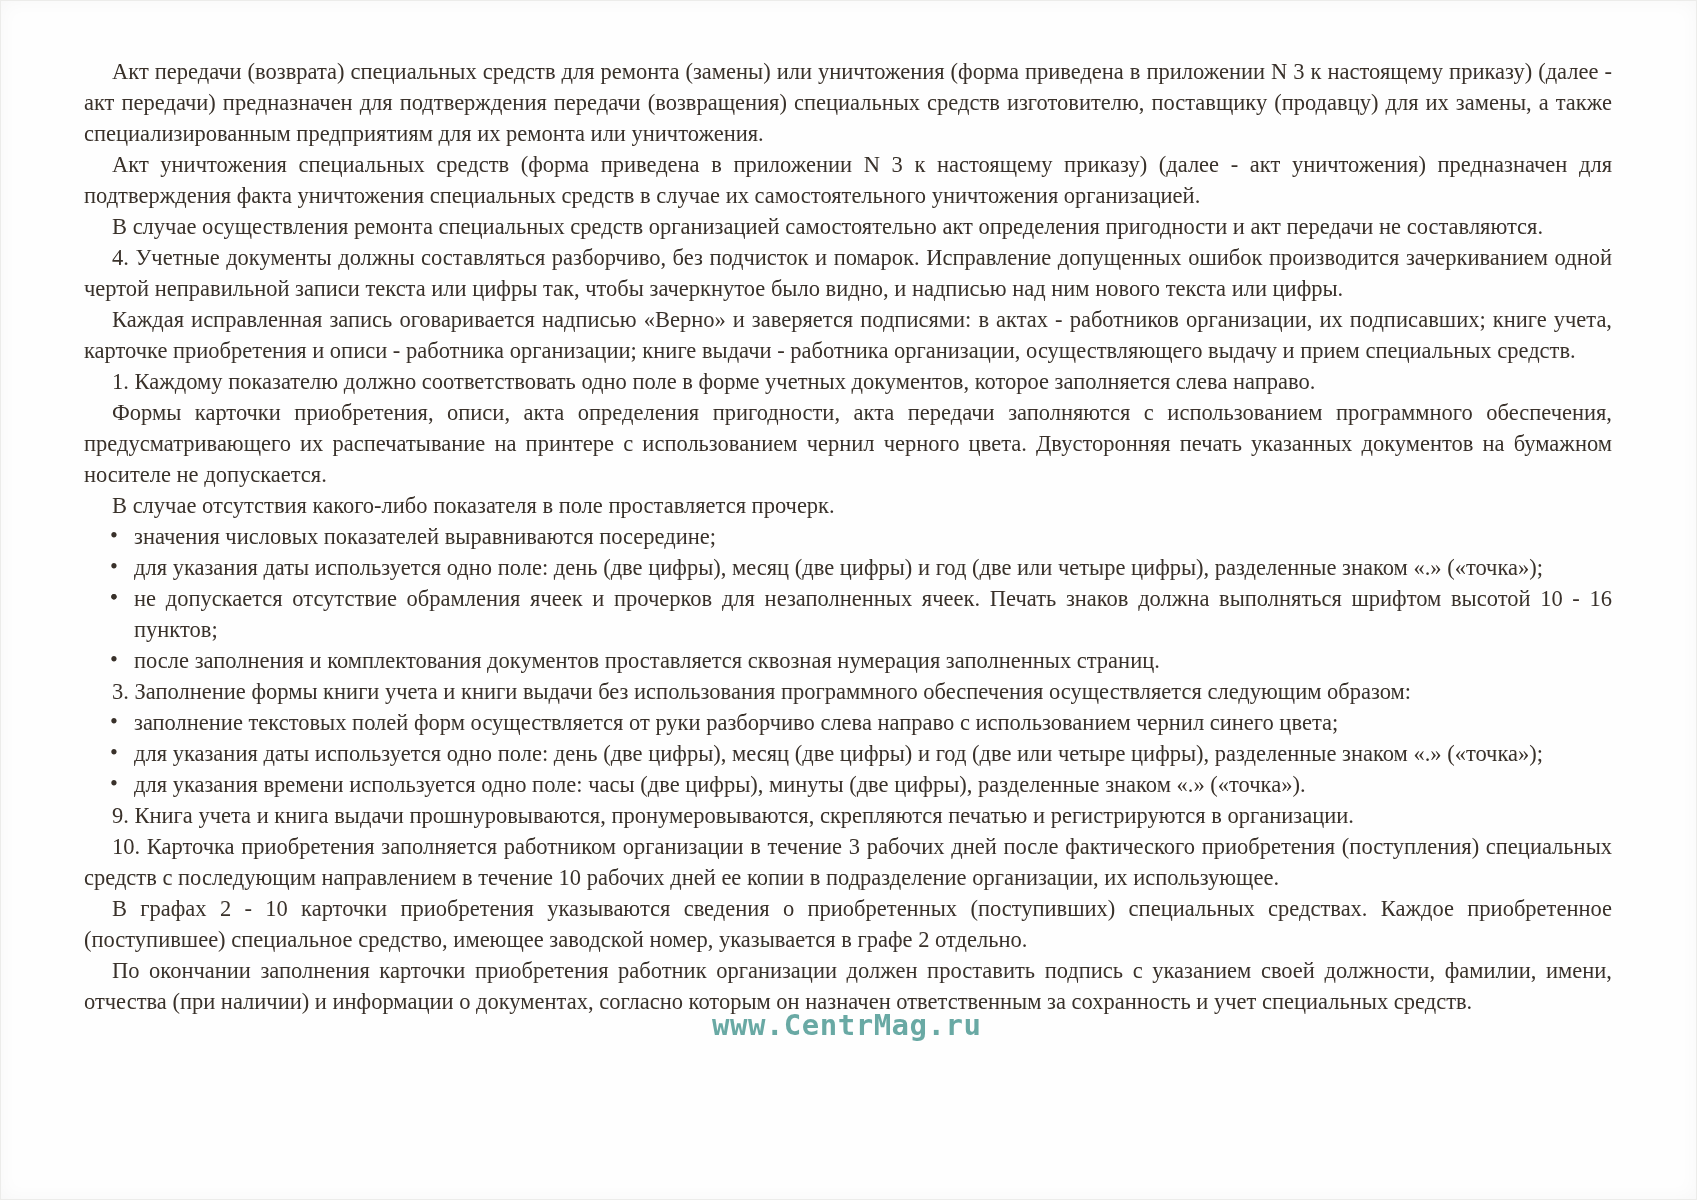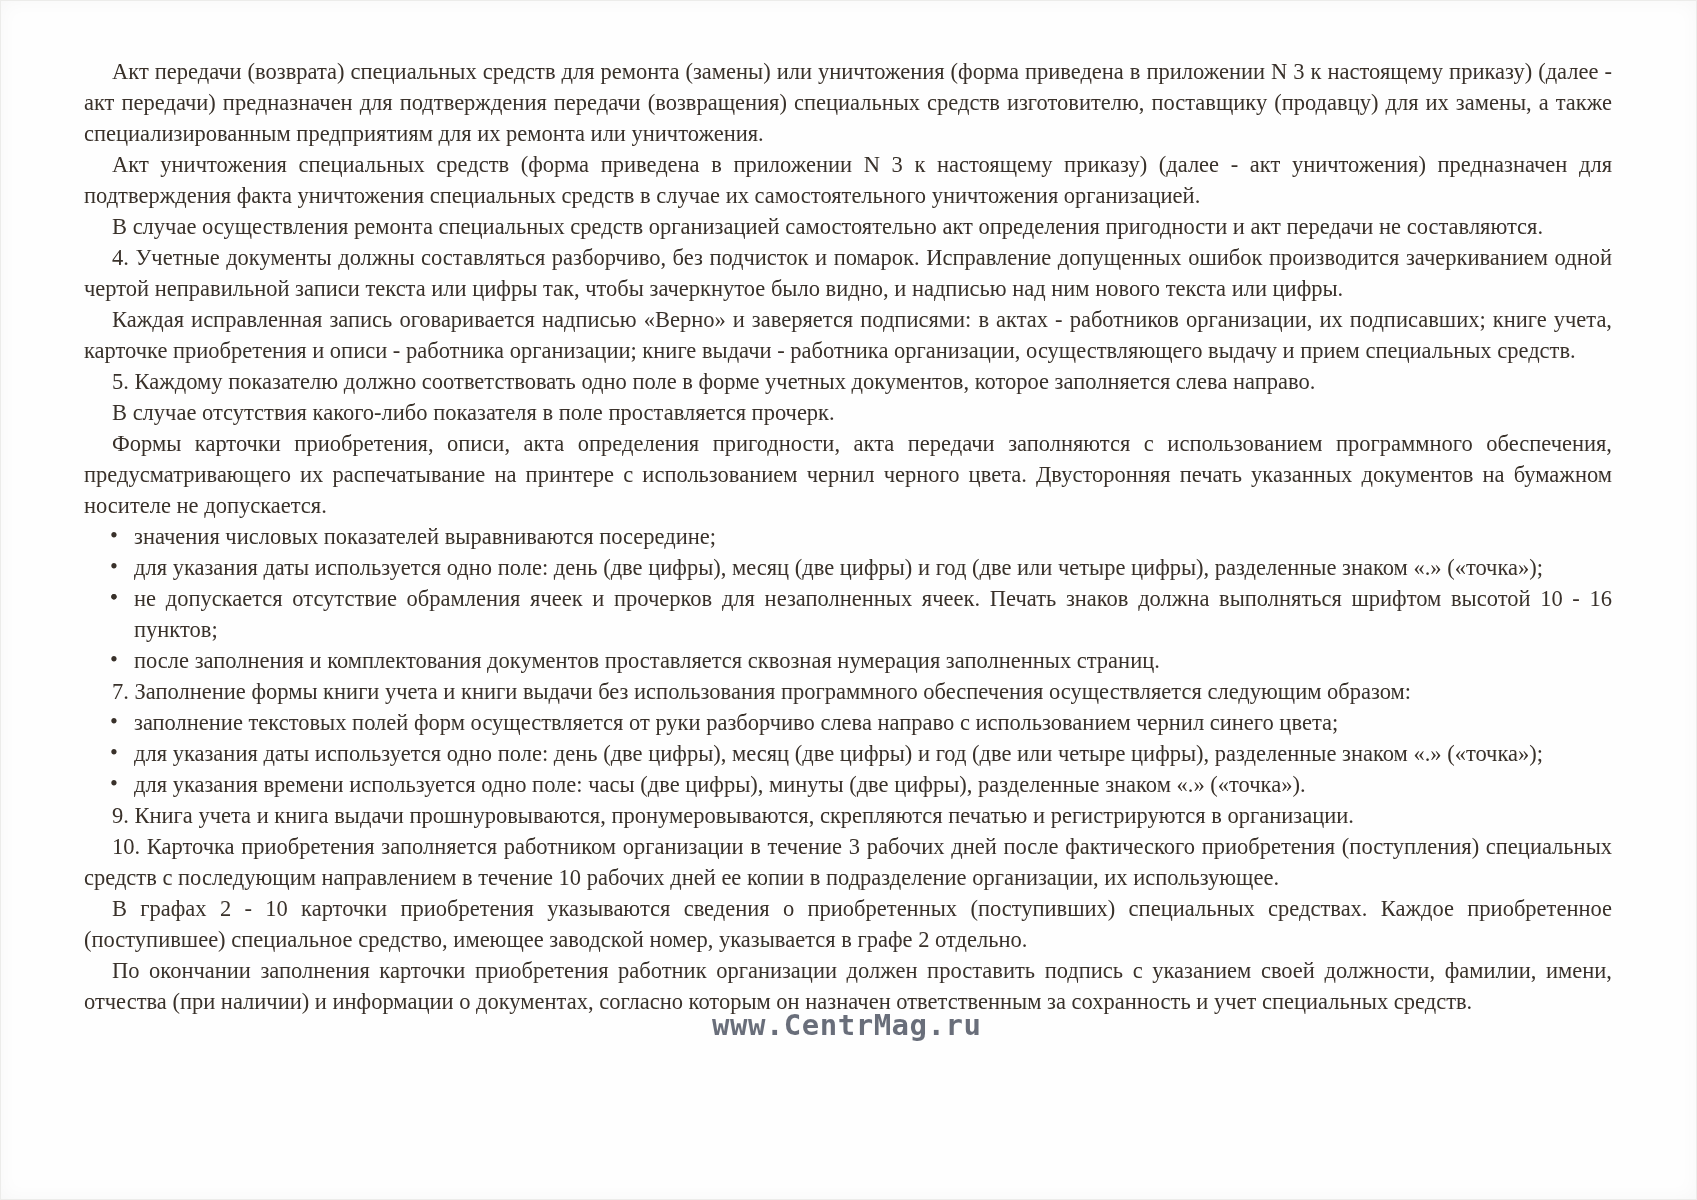--- a/index.html
+++ b/index.html
@@ -46,45 +46,45 @@
   }
   .watermark {
     position: absolute;
     left: 712px;
     top: 1008px;
     z-index: 0;
     font-family: "DejaVu Sans Mono", monospace;
     font-size: 29px;
     font-weight: bold;
     letter-spacing: 0.5px;
-    color: #0f172a;
+    color: #0f766e;
     opacity: 0.62;
     white-space: nowrap;
   }
 </style>
 </head>
 <body>
 
 <div class="page">
   <div class="watermark">www.CentrMag.ru</div>
   <div class="content">
       <div class="para">Акт передачи (возврата) специальных средств для ремонта (замены) или уничтожения (форма приведена в приложении N 3 к настоящему приказу) (далее - акт передачи) предназначен для подтверждения передачи (возвращения) специальных средств изготовителю, поставщику (продавцу) для их замены, а также специализированным предприятиям для их ремонта или уничтожения.</div>
       <div class="para">Акт уничтожения специальных средств (форма приведена в приложении N 3 к настоящему приказу) (далее - акт уничтожения) предназначен для подтверждения факта уничтожения специальных средств в случае их самостоятельного уничтожения организацией.</div>
       <div class="para">В случае осуществления ремонта специальных средств организацией самостоятельно акт определения пригодности и акт передачи не составляются.</div>
       <div class="para">4. Учетные документы должны составляться разборчиво, без подчисток и помарок. Исправление допущенных ошибок производится зачеркиванием одной чертой неправильной записи текста или цифры так, чтобы зачеркнутое было видно, и надписью над ним нового текста или цифры.</div>
       <div class="para">Каждая исправленная запись оговаривается надписью «Верно» и заверяется подписями: в актах - работников организации, их подписавших; книге учета, карточке приобретения и описи - работника организации; книге выдачи - работника организации, осуществляющего выдачу и прием специальных средств.</div>
-      <div class="para">5. Каждому показателю должно соответствовать одно поле в форме учетных документов, которое заполняется слева направо.</div>
+      <div class="para">1. Каждому показателю должно соответствовать одно поле в форме учетных документов, которое заполняется слева направо.</div>
+      <div class="para">Формы карточки приобретения, описи, акта определения пригодности, акта передачи заполняются с использованием программного обеспечения, предусматривающего их распечатывание на принтере с использованием чернил черного цвета. Двусторонняя печать указанных документов на бумажном носителе не допускается.</div>
       <div class="para">В случае отсутствия какого-либо показателя в поле проставляется прочерк.</div>
-      <div class="para">Формы карточки приобретения, описи, акта определения пригодности, акта передачи заполняются с использованием программного обеспечения, предусматривающего их распечатывание на принтере с использованием чернил черного цвета. Двусторонняя печать указанных документов на бумажном носителе не допускается.</div>
       <div class="bullet"><span class="dot">•</span><span>значения числовых показателей выравниваются посередине;</span></div>
       <div class="bullet"><span class="dot">•</span><span>для указания даты используется одно поле: день (две цифры), месяц (две цифры) и год (две или четыре цифры), разделенные знаком «.» («точка»);</span></div>
       <div class="bullet"><span class="dot">•</span></div>
       <div class="bullet"><span class="dot">•</span><span>не допускается отсутствие обрамления ячеек и прочерков для незаполненных ячеек. Печать знаков должна выполняться шрифтом высотой 10 - 16 пунктов;</span></div>
       <div class="bullet"><span class="dot">•</span><span>после заполнения и комплектования документов проставляется сквозная нумерация заполненных страниц.</span></div>
-      <div class="para">7. Заполнение формы книги учета и книги выдачи без использования программного обеспечения осуществляется следующим образом:</div>
+      <div class="para">3. Заполнение формы книги учета и книги выдачи без использования программного обеспечения осуществляется следующим образом:</div>
       <div class="bullet"><span class="dot">•</span><span>заполнение текстовых полей форм осуществляется от руки разборчиво слева направо с использованием чернил синего цвета;</span></div>
       <div class="bullet"><span class="dot">•</span><span>для указания даты используется одно поле: день (две цифры), месяц (две цифры) и год (две или четыре цифры), разделенные знаком «.» («точка»);</span></div>
       <div class="bullet"><span class="dot">•</span><span>для указания времени используется одно поле: часы (две цифры), минуты (две цифры), разделенные знаком «.» («точка»).</span></div>
       <div class="para">9. Книга учета и книга выдачи прошнуровываются, пронумеровываются, скрепляются печатью и регистрируются в организации.</div>
       <div class="para">10. Карточка приобретения заполняется работником организации в течение 3 рабочих дней после фактического приобретения (поступления) специальных средств с последующим направлением в течение 10 рабочих дней ее копии в подразделение организации, их использующее.</div>
       <div class="para">В графах 2 - 10 карточки приобретения указываются сведения о приобретенных (поступивших) специальных средствах. Каждое приобретенное (поступившее) специальное средство, имеющее заводской номер, указывается в графе 2 отдельно.</div>
       <div class="para">По окончании заполнения карточки приобретения работник организации должен проставить подпись с указанием своей должности, фамилии, имени, отчества (при наличии) и информации о документах, согласно которым он назначен ответственным за сохранность и учет специальных средств.</div>
     </div>
 </div>
 

